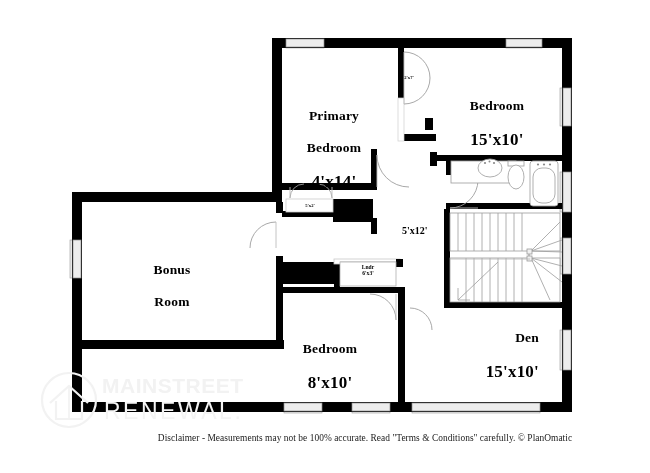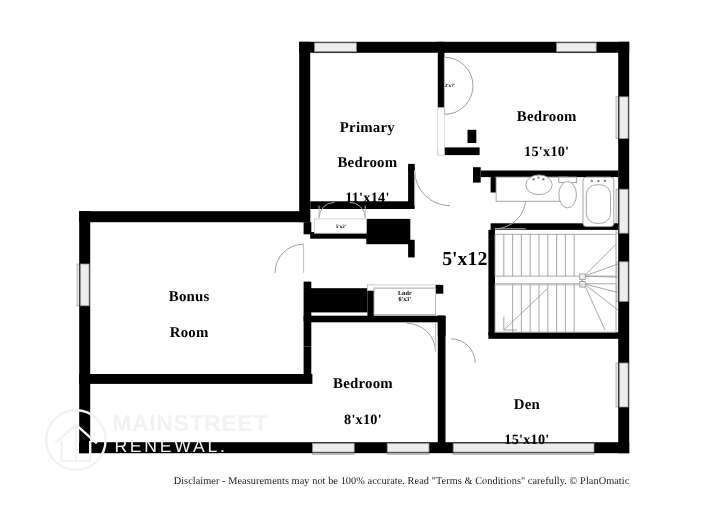--- a/index.html
+++ b/index.html
@@ -38,21 +38,21 @@
     line-height: 1.08;
     white-space: pre-line;
     letter-spacing: 0.2px;
   }
   .room-label .rl-name {
     display: block;
     font-size: 13.5px;
   }
   .room-label .rl-dim {
     display: block;
-    font-size: 13px;
+    font-size: 17px;
   }
   .small-label {
     position: absolute;
     text-align: center;
     font-family: "Liberation Serif", "DejaVu Serif", serif;
     font-weight: bold;
     color: #000000;
     font-size: 5.6px;
     line-height: 1.15;
   }
@@ -64,21 +64,21 @@
     color: #000000;
     font-size: 4.6px;
     line-height: 1.15;
     white-space: nowrap;
   }
   .hall-label {
     position: absolute;
     font-family: "Liberation Serif", "DejaVu Serif", serif;
     font-weight: bold;
     color: #000000;
-    font-size: 18px;
+    font-size: 10px;
     white-space: nowrap;
   }
   #disclaimer {
     position: absolute;
     left: 4px;
     top: 433px;
     width: 650px;
     text-align: center;
     font-family: "Liberation Serif", "DejaVu Serif", serif;
     font-size: 9.4px;
@@ -104,21 +104,21 @@
     color: #f2f2f2;
     letter-spacing: 0.5px;
     line-height: 1.05;
   }
   #watermark .wm-sub {
     position: absolute;
     left: 64px;
     top: 27px;
     font-family: "Liberation Sans", "DejaVu Sans", sans-serif;
     font-weight: normal;
-    font-size: 16px;
+    font-size: 23px;
     color: #f4f4f4;
     letter-spacing: 2.5px;
   }
 </style>
 </head>
 <body>
 
 <div id="plan-root">
 
   <svg id="plan-svg" viewBox="0 0 650 473" xmlns="http://www.w3.org/2000/svg">
@@ -322,39 +322,39 @@
     <g stroke="#c0c0c0" stroke-width="0.8" fill="none">
       <line x1="286" y1="200" x2="332" y2="200"></line>
       <rect x="286" y="199" width="47" height="13" fill="#ffffff" stroke="#cccccc"></rect>
     </g>
 
   </svg>
 
   <div class="room-label" style="left: 274px; top: 92px; width: 120px;">
     <span class="rl-name">Primary</span>
     <span class="rl-name">Bedroom</span>
-    <span class="rl-dim">11'x14'</span>
+    <span class="rl-dim">4'x14'</span>
   </div>
 
   <div class="room-label" style="left: 437px; top: 82px; width: 120px;">
     <span class="rl-name">Bedroom</span>
     <span class="rl-dim">15'x10'</span>
   </div>
 
   <div class="room-label" style="left: 112px; top: 246px; width: 120px;">
     <span class="rl-name">Bonus</span>
     <span class="rl-name">Room</span>
   </div>
 
   <div class="room-label" style="left: 270px; top: 325px; width: 120px;">
     <span class="rl-name">Bedroom</span>
     <span class="rl-dim">8'x10'</span>
   </div>
 
-  <div class="room-label" style="left: 419px; top: 344px; width: 120px;">
+  <div class="room-label" style="left: 419px; top: 314px; width: 120px; text-align: right;">
     <span class="rl-name">Den</span>
     <span class="rl-dim">15'x10'</span>
   </div>
 
   <div class="hall-label" style="left: 402px; top: 225px;">5'x12'</div>
 
   <div class="small-label" style="left: 339px; top: 264px; width: 58px;">
     <span>Lndr</span><br>
     <span>6'x3'</span>
   </div>

